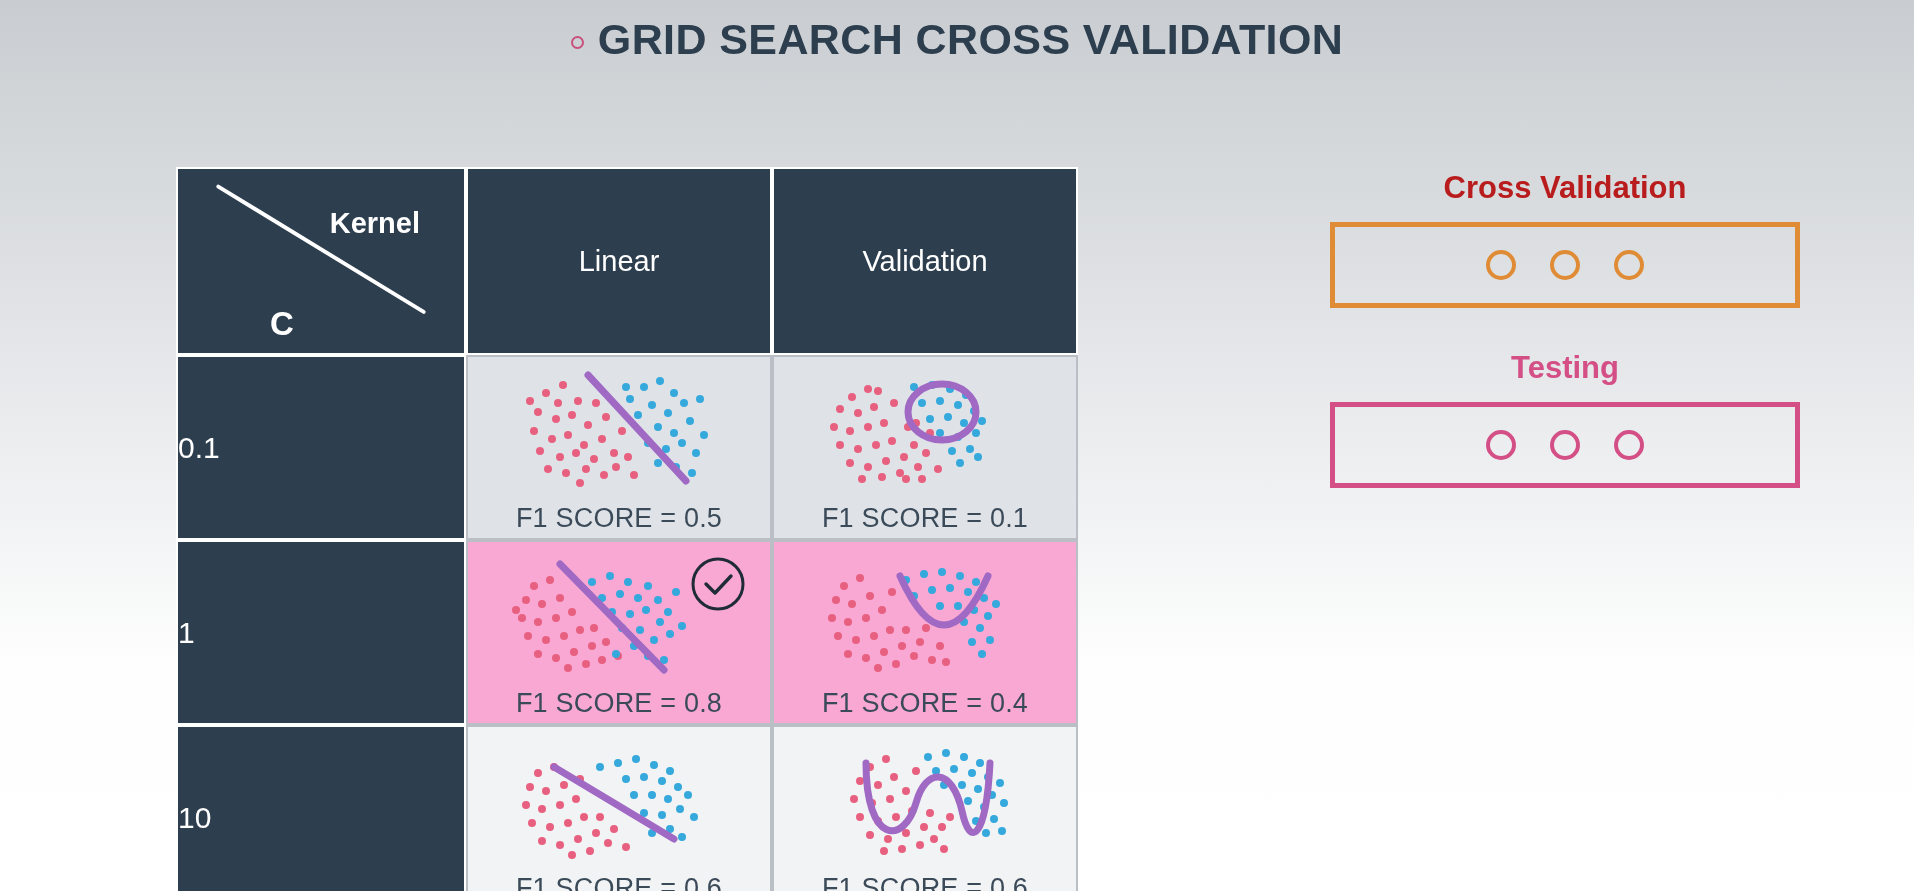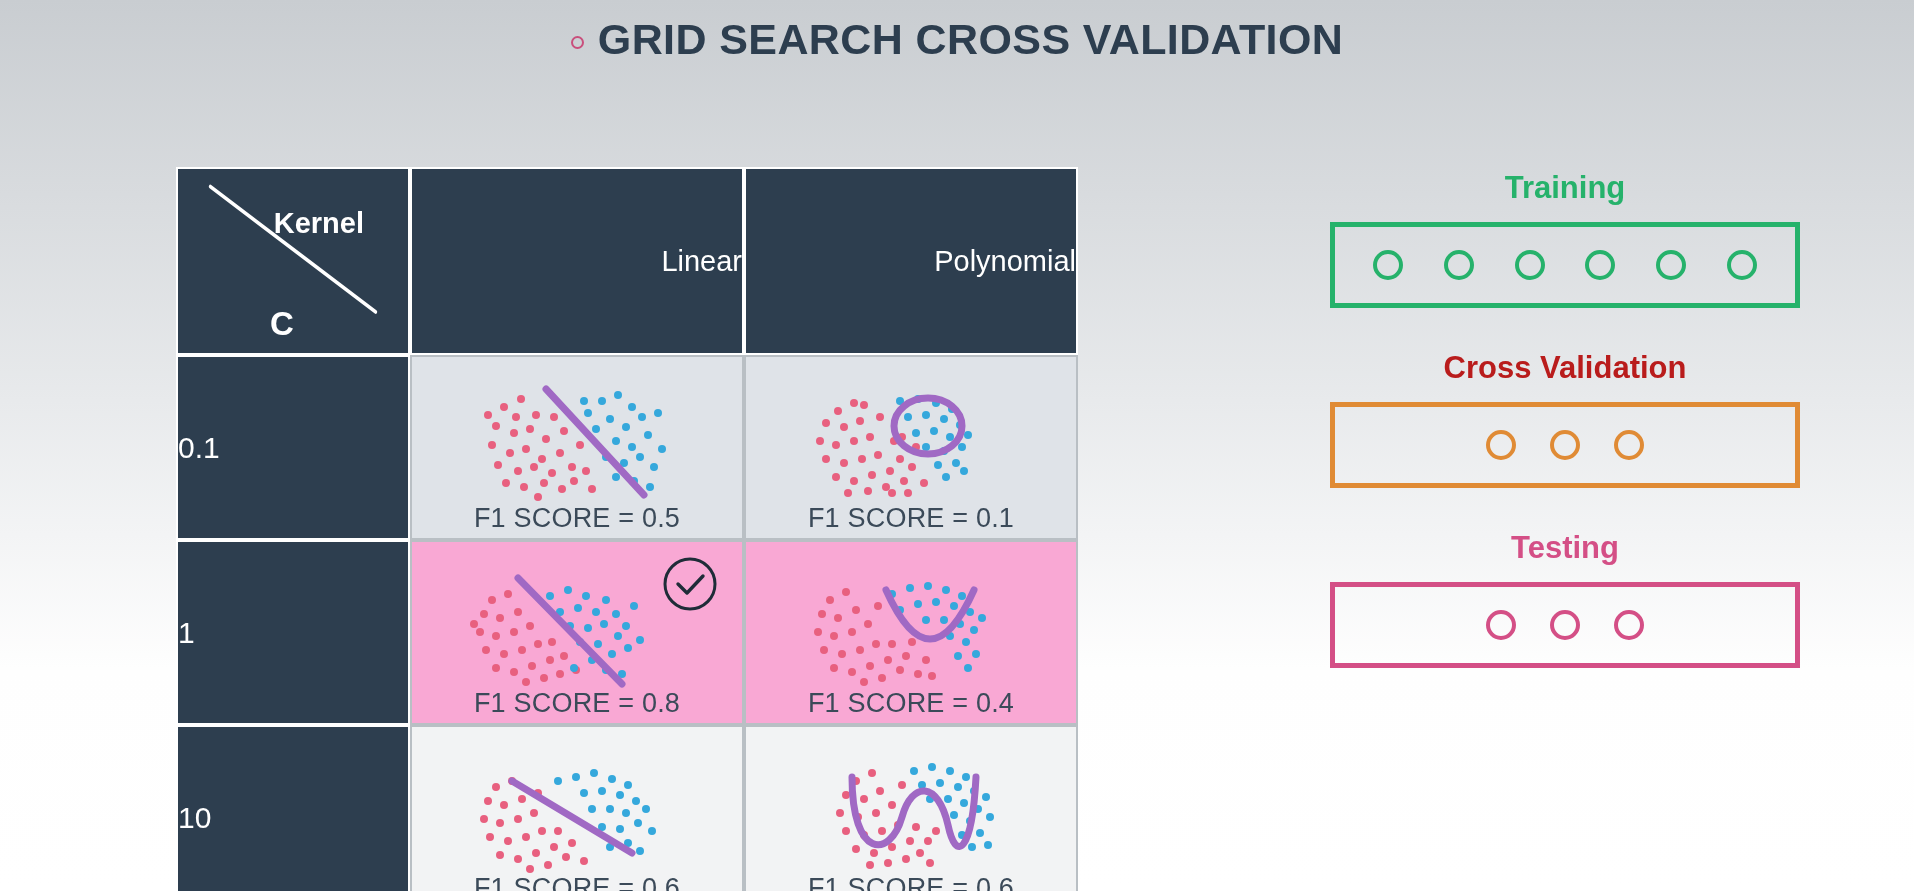--- a/index.html
+++ b/index.html
@@ -84,36 +84,36 @@
     position: absolute;
     left: 92px;
     bottom: 10px;
     font-size: 33px;
     color: #ffffff;
   }
 
   .col-head {
     width: 302px;
     height: 188px;
-    text-align: right;
+    text-align: center;
     font-size: 29px;
     font-weight: 400;
   }
 
   .row-head {
     width: 298px;
     text-align: left;
     font-size: 30px;
     font-weight: 400;
   }
 
   .plot-cell {
     width: 302px;
     height: 185px;
-    padding: 14px;
+    padding: 0;
     vertical-align: top;
     position: relative;
     border: 2px solid #b9bfc4;
   }
   .plot-cell.shaded { background: #dfe3e8; }
   .plot-cell.plain  { background: #f9a8d4; }
   .plot-cell.tint   { background: #f2f3f4; }
 
   .plot-svg {
     display: block;
@@ -188,21 +188,21 @@
   <tbody>
       <tr>
     <th id="corner-cell" class="dark-cell">
       <svg id="corner-diagonal" viewBox="0 0 298 188" preserveAspectRatio="none">
         <line x1="42" y1="18" x2="256" y2="146" stroke="#ffffff" stroke-width="4" stroke-linecap="round"></line>
       </svg>
       <span id="corner-kernel-label">Kernel</span>
       <span id="corner-c-label">C</span>
     </th>
     <th class="dark-cell col-head">Linear</th>
-    <th class="dark-cell col-head">Polynomial</th>
+    <th class="dark-cell col-head">Validation</th>
   </tr>
 
   <tr>
     <td class="dark-cell row-head">0.1</td>
 
     <td class="plot-cell shaded">
       <svg class="plot-svg" viewBox="0 0 302 136">
         <g fill="#e8607f">
           <circle cx="78" cy="36" r="4"></circle>
               <circle cx="95" cy="28" r="4"></circle>
@@ -562,31 +562,20 @@
         <path d="M 92 36 C 92 118, 130 118, 142 76 C 152 40, 178 40, 188 84 C 196 122, 212 112, 216 36" fill="none" stroke="#a069c4" stroke-width="7" stroke-linecap="round"></path>
       </svg>
       <span class="f1-label">F1 SCORE = 0.6</span>
     </td>
   </tr>
 </tbody>
   </table>
 
 <div id="legend-panel">
 
-  <div class="legend-group">
-    <div class="legend-title" style="color:#26b26b">Training</div>
-    <div class="legend-box spread" style="border-color:#26b26b">
-      <span class="legend-dot" style="border-color:#26b26b"></span>
-      <span class="legend-dot" style="border-color:#26b26b"></span>
-      <span class="legend-dot" style="border-color:#26b26b"></span>
-      <span class="legend-dot" style="border-color:#26b26b"></span>
-      <span class="legend-dot" style="border-color:#26b26b"></span>
-      <span class="legend-dot" style="border-color:#26b26b"></span>
-    </div>
-  </div>
 
   <div class="legend-group">
     <div class="legend-title" style="color:#b91c1c">Cross Validation</div>
     <div class="legend-box center" style="border-color:#e08b35">
       <span class="legend-dot" style="border-color:#e08b35"></span>
       <span class="legend-dot" style="border-color:#e08b35"></span>
       <span class="legend-dot" style="border-color:#e08b35"></span>
     </div>
   </div>
 

